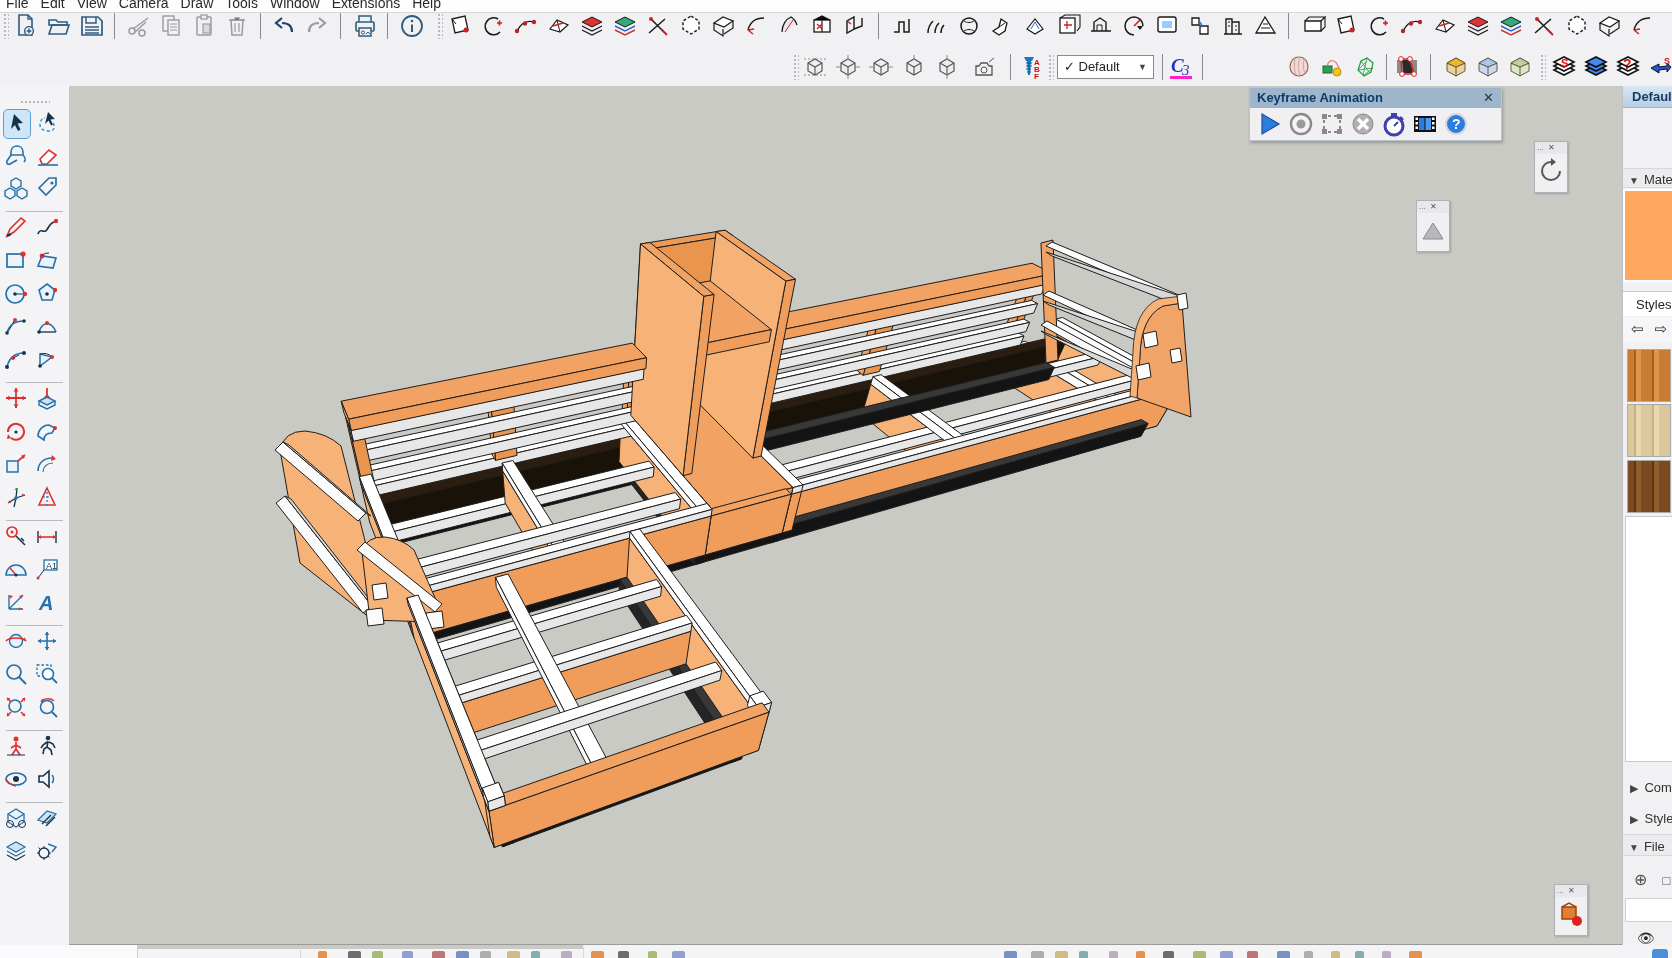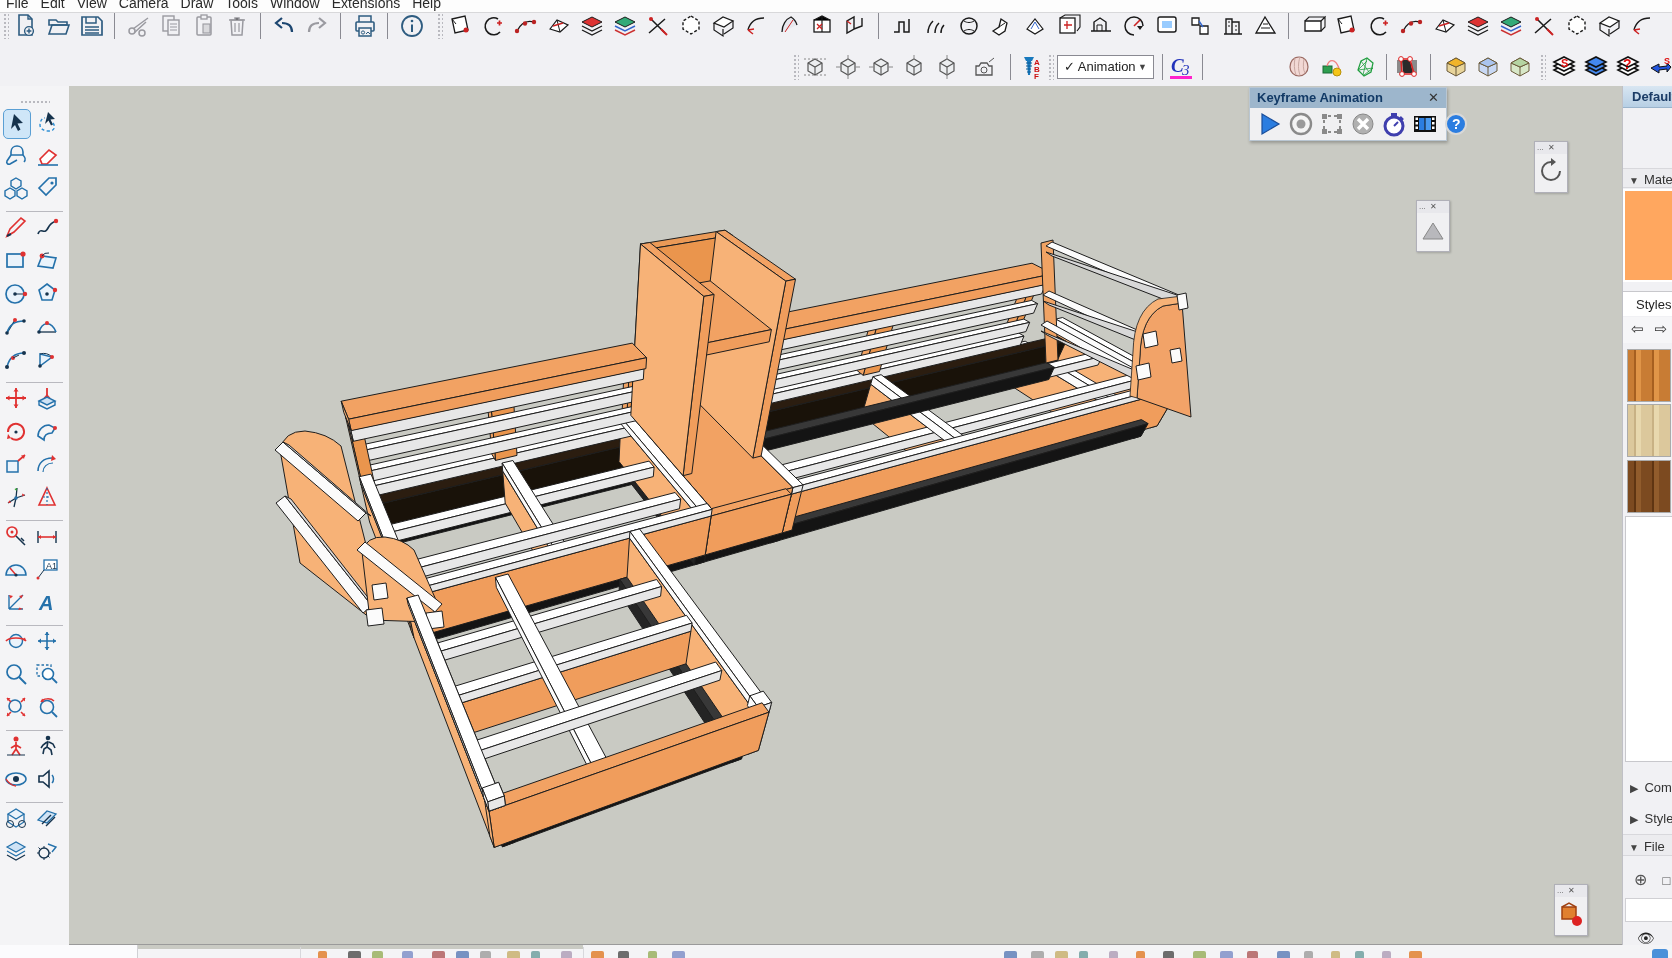--- a/index.html
+++ b/index.html
@@ -14,21 +14,21 @@
 .tsep{display:inline-block;width:1px;height:26px;background:#8a8a92;vertical-align:middle;margin:0 7px 0 6px}
 .grip{display:inline-block;vertical-align:middle;width:6px;height:26px;margin-left:3px;
  background-image:radial-gradient(circle,#b9b9bf 1px,transparent 1.2px);background-size:4px 4px}
 .ti{display:inline-block;vertical-align:middle;width:26px;height:26px;margin:0 3px;position:relative}
 .ti svg{position:absolute;left:0;top:0}
 #toolbar1 .ti{margin:0 3.5px}
 .lrow{height:33px;position:relative}
 .lsep{height:1px;background:#b9b9bf;margin:3px 6px 2px 6px}
 .li{display:inline-block;width:28px;height:30px;margin-left:3px;vertical-align:top;position:relative}
 
-#kfa{position:absolute;left:1249px;top:87px;width:198px;height:54px;background:#f0f0f2;border:1px solid #b9c6d2;box-shadow:1px 2px 3px rgba(0,0,0,.25)}
+#kfa{position:absolute;left:1249px;top:87px;width:253px;height:54px;background:#f0f0f2;border:1px solid #b9c6d2;box-shadow:1px 2px 3px rgba(0,0,0,.25)}
 #kfa .hd{height:20px;background:#9db6cc;color:#123a66;font-weight:bold;font-size:13px;line-height:20px;padding-left:7px}
 #kfa .hd .x{float:right;margin-right:7px;color:#333;font-weight:normal;font-size:13px}
 #kfa .bd{padding:3px 4px;white-space:nowrap}
 #kfa .bd .ti{width:26px;height:26px;margin:0 2.5px}
 .miniwin{position:absolute;width:34px;height:52px;background:#f0f0f2;border:1px solid #b0b0b8;box-shadow:1px 1px 2px rgba(0,0,0,.2)}
 .miniwin .mh{height:12px;font-size:8px;color:#555;line-height:11px;padding:0 2px;background:#e8e8ec}
 .miniwin .mb{height:38px;position:relative}
 </style></head><body>
 <div id="menubar">
 <span style="margin-left:6px">File</span><span>Edit</span><span>View</span><span>Camera</span><span>Draw</span><span>Tools</span><span>Window</span><span>Extensions</span><span>Help</span>
@@ -237,21 +237,21 @@
     <span style="position:absolute;left:1010px;top:6px;width:1px;height:26px;background:#8a8a92"></span>
     <span style="position:absolute;left:1020px;top:6px;width:26px;height:26px"><svg width="26" height="26" viewBox="0 0 26 26">
         <path d="M4 3h10l-2 4H6z" fill="#1879bd"></path>
         <path d="M7 7h4l-1 14H8z" fill="#1879bd"></path>
         <path d="M6 9h6M6 12h6M6 15h5M7 18h4" stroke="#0b5a94"></path>
         <text x="14" y="11" font-size="8" fill="#cc1111" font-weight="bold" font-family="Liberation Sans">A</text>
         <text x="14" y="18" font-size="8" fill="#cc1111" font-weight="bold" font-family="Liberation Sans">B</text>
         <text x="14" y="25" font-size="8" fill="#cc1111" font-weight="bold" font-family="Liberation Sans">F</text>
       </svg></span>
     <span style="position:absolute;left:1048px;top:6px;width:6px;height:26px;background-image:radial-gradient(circle,#b9b9bf 1px,transparent 1.2px);background-size:4px 4px"></span>
-    <span style="position:absolute;left:1057px;top:7px;width:97px;height:24px;background:#fff;border:1px solid #8a8a92;font-size:13px;color:#222;line-height:22px"><span style="margin-left:6px">✓ Animation</span><span style="position:absolute;right:6px;top:0;color:#444;font-size:9px">▼</span></span>
+    <span style="position:absolute;left:1057px;top:7px;width:97px;height:24px;background:#fff;border:1px solid #8a8a92;font-size:13px;color:#222;line-height:22px"><span style="margin-left:6px">✓ Default</span><span style="position:absolute;right:6px;top:0;color:#444;font-size:9px">▼</span></span>
     <span style="position:absolute;left:1162px;top:6px;width:1px;height:26px;background:#8a8a92"></span>
     <span style="position:absolute;left:1170px;top:6px;width:26px;height:26px"><svg width="26" height="26" viewBox="0 0 26 26">
         <text x="1" y="18" font-size="19" font-style="italic" font-weight="bold" fill="#2233bb" font-family="Liberation Serif">C</text>
         <text x="12" y="21" font-size="15" font-style="italic" fill="#2233bb" font-family="Liberation Serif">3</text>
         <rect x="0" y="22" width="22" height="3" fill="#ff22cc"></rect>
       </svg></span>
     <span style="position:absolute;left:1202px;top:6px;width:1px;height:26px;background:#8a8a92"></span>
     <span style="position:absolute;left:1286px;top:6px;width:26px;height:26px"><svg width="26" height="26" viewBox="0 0 26 26">
         <path d="M13 3C7 3 4 8 4 13s4 9 9 9 9-4 9-9-3-10-9-10z" fill="#f2d8d4" stroke="#9a6a62" stroke-width="1.2"></path>
         <path d="M9 4c-1 5-1 12 1 17M14 3c-2 6-2 13 0 18M18 5c-1 5-1 11 1 14" fill="none" stroke="#c9a8a2"></path>

